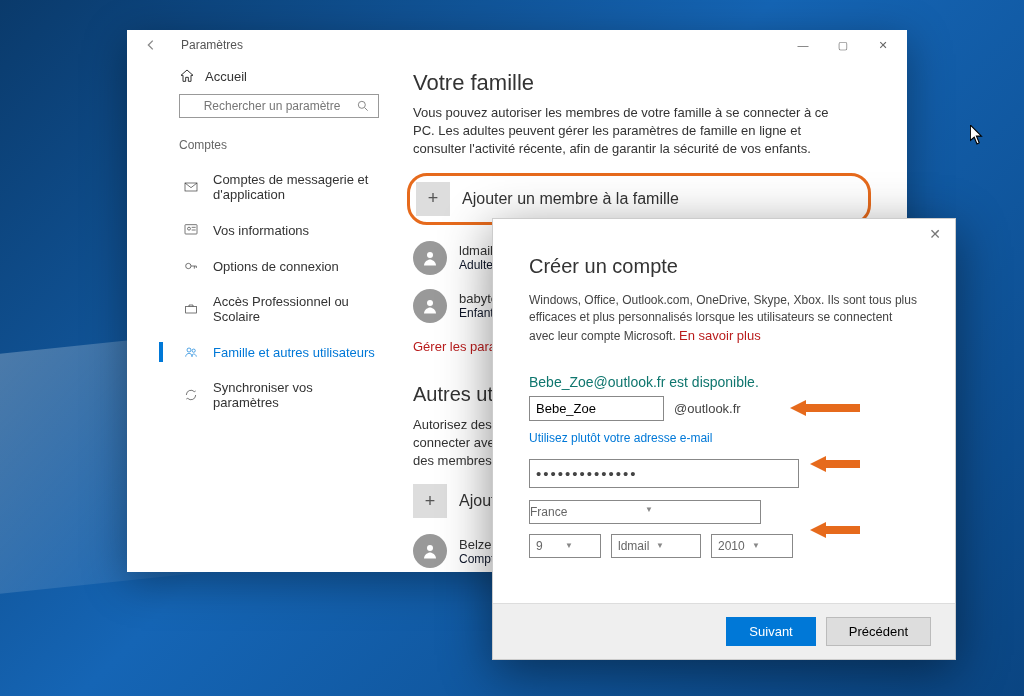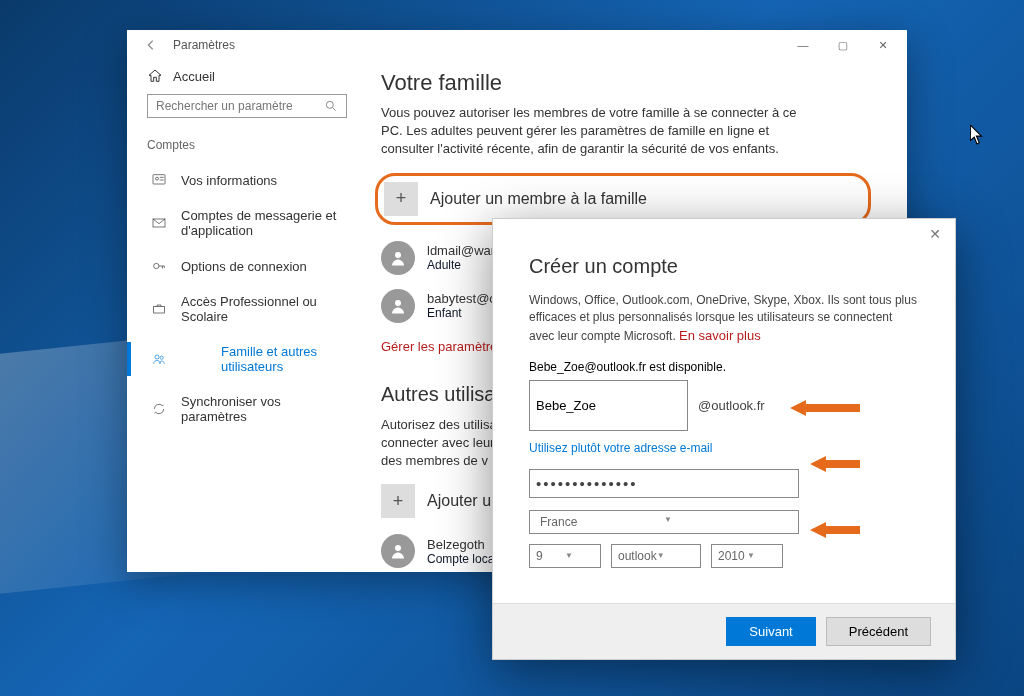--- a/index.html
+++ b/index.html
@@ -3,66 +3,66 @@
 <meta charset="utf-8">
 <style>
 * { box-sizing: border-box; margin: 0; padding: 0; font-family: "Segoe UI", Tahoma, sans-serif; }
 body { width: 1024px; height: 696px; background: linear-gradient(135deg, #0a3a6b 0%, #1565b5 45%, #0a4582 100%); position: relative; overflow: hidden; }
 body::before { content:""; position:absolute; left:0; right:0; top:300px; height:240px; background: linear-gradient(135deg, rgba(255,255,255,0.25), rgba(255,255,255,0) 40%); transform: skewY(-6deg); pointer-events:none;}
 .cursor { position:absolute; top:125px; left:970px; width:0;height:0; z-index:200;}
 .cursor svg { position:absolute; width:14px; height:20px; }
 .window { position:absolute; left:127px; top:30px; width:780px; height:542px; background:#fff; box-shadow:0 10px 40px rgba(0,0,0,.35); display:flex; flex-direction:column; }
 .titlebar { height:30px; display:flex; align-items:center; padding:0 4px 0 10px; color:#555; font-size:12px; }
 .tb-back { width:28px; height:28px; display:flex; align-items:center; justify-content:center; color:#888; }
-.tb-title { margin-left:8px; }
+.tb-title { margin-left:16px; }
 .tb-right { margin-left:auto; display:flex; }
 .tb-btn { width:40px; height:30px; display:flex; align-items:center; justify-content:center; color:#666; font-size:11px; }
-.content { flex:1; display:flex; overflow:hidden; }
+.content { flex:1; display:flex; overflow:hidden;padding-left:32px; }
 .sidebar { width:240px; padding:4px 20px 0 20px; font-size:13px; }
 .home { display:flex; align-items:center; margin:4px 0 10px 0; color:#333; }
 .home svg { margin-right:10px; }
 .search { display:flex; align-items:center; border:1px solid #999; padding:4px 8px; color:#777; font-size:12px; margin-bottom:12px; }
-.search span { flex:1; }
+.search span { flex:1;text-align:center; }
 .cat { color:#666; font-size:12px; margin: 20px 0 10px 0; }
 .navlist { list-style:none; }
 .navlist li { display:flex; align-items:center; padding:10px 0 10px 4px; color:#333; font-size:13px; position:relative;}
 .navlist li svg { margin-right:14px; flex:none;}
-.navlist li.active { color:#0078d7;gap:40px; }
+.navlist li.active { color:#0078d7; }
 .navlist li.active::before { content:""; position:absolute; left:-20px; top:8px; bottom:8px; width:4px; background:#0078d7;}
 .main { flex:1; padding:10px 36px 0 14px; color:#333; overflow:hidden;}
 .main h1 { font-size:22px; font-weight:400; margin-bottom:8px; }
 .main h2 { font-size:20px; font-weight:400; margin:28px 0 10px 0; }
 .main p { font-size:13px; line-height:1.4; margin-bottom:14px; max-width:420px; }
 .addbtn { display:flex; align-items:center; margin:10px 0 16px 0; }
 .addbtn .plus { width:34px; height:34px; background:#ddd; display:flex; align-items:center; justify-content:center; font-size:18px; color:#555; margin-right:12px; }
 .addbtn.highlighted { position:relative; border:3px solid #e66a1c; border-radius:20px; padding:6px 30px 6px 6px; margin-left:-6px;}
 .member { display:flex; align-items:center; margin-bottom:14px; }
 .member .avatar { width:34px; height:34px; border-radius:50%; background:#999; display:flex; align-items:center; justify-content:center; margin-right:12px; }
 .member .avatar svg { fill:#fff; }
 .member .mtxt { font-size:13px; }
 .member .mtxt .sub { color:#0f172a; font-size:12px; }
 .link { color:#b91c1c; font-size:13px; }
 
 .dialog { position:absolute; left:492px; top:218px; width:464px; height:442px; background:#fff; box-shadow:0 12px 48px rgba(0,0,0,.45); border:1px solid #ccc; display:flex; flex-direction:column; z-index:50;}
 .dlg-close { position:absolute; right:0; top:0; width:40px; height:30px; display:flex; align-items:center; justify-content:center; color:#777; font-size:14px;}
 .dlg-body { flex:1; padding:36px 36px 0 36px; font-size:12px; color:#444; }
 .dlg-body h2 { font-size:20px; font-weight:400; color:#333; margin-bottom:14px; }
 .dlg-body p { line-height:1.45; margin-bottom:8px;}
-.avail { color:#000000; margin:14px 0 6px 0; font-size:12px;}
+.avail { color:#0f766e; margin:28px 0 6px 0; font-size:14px;}
 .row-email { display:flex; align-items:center; margin-bottom:10px;}
-.row-email input { border:1px solid #888; padding:17px 6px; font-size:13px; width:159px; }
+.row-email input { border:1px solid #888; padding:4px 6px; font-size:13px; width:135px; }
 .row-email .domain { margin-left:10px; font-size:13px;}
 .linktxt { color:#0078d7; margin-bottom:14px; display:block;}
 .pw { border:1px solid #888; padding:5px 6px; width:270px; font-size:15px; letter-spacing:2px; margin-bottom:12px;}
-.country { border:1px solid #888; padding:4px 10px; width:270px; font-size:12px; color:#666; margin-bottom:10px; display:flex; align-items:flex-start;}
+.country { border:1px solid #888; padding:4px 0; width:232px; font-size:12px; color:#666; margin-bottom:10px; display:flex; align-items:flex-start;}
 .country span { flex:1; }
 .dob { display:flex; gap:10px; }
 .dob .sel { border:1px solid #888; padding:4px 6px; font-size:12px; color:#666; display:flex; align-items:center; }
 .dob .sel span { flex:1; }
-.dob .sel:nth-child(1){width:72px;} .dob .sel:nth-child(2){width:90px;} .dob .sel:nth-child(3){width:72px;}
+.dob .sel:nth-child(1){width:72px;} .dob .sel:nth-child(2){width:90px;} .dob .sel:nth-child(3){width:82px;}
 .chev { font-size:8px; color:#888; }
 .dlg-foot { height:56px; background:#efefef; border-top:1px solid #ddd; display:flex; align-items:center; justify-content:flex-end; padding:0 24px; gap:10px;}
 .btn { padding:6px 22px; font-size:13px; border:1px solid #bbb; background:#ddd;}
 .btn.primary { background:#0078d7; color:#fff; border-color:#0078d7;}
 .arrow { position:absolute; z-index:80;}
 .arrow svg { display:block; }
 </style>
 </head>
 <body>
 
@@ -92,33 +92,33 @@
         <span>Rechercher un paramètre</span>
         <svg width="14" height="14" viewBox="0 0 24 24">
             <circle cx="10" cy="10" r="6" stroke="#777" fill="none" stroke-width="1.5"></circle>
             <line x1="15" y1="15" x2="20" y2="20" stroke="#777" stroke-width="1.5"></line>
           </svg>
       </div>
       <div class="cat">Comptes</div>
       <ul class="navlist">
         <li>
           <svg width="16" height="16" viewBox="0 0 24 24">
+              <rect x="3" y="6" width="18" height="12" fill="none" stroke="#333"></rect>
+              <path d="M3 6l9 7 9-7" fill="none" stroke="#333"></path>
+            </svg>
+          <span>Comptes de messagerie et d'application</span>
+        </li>
+        <li>
+          <svg width="16" height="16" viewBox="0 0 24 24">
               <rect x="3" y="4" width="18" height="14" rx="1" fill="none" stroke="#333"></rect>
               <circle cx="9" cy="10" r="2.2" fill="none" stroke="#333"></circle>
               <line x1="13" y1="8" x2="19" y2="8" stroke="#333"></line>
               <line x1="13" y1="12" x2="19" y2="12" stroke="#333"></line>
             </svg>
           <span>Vos informations</span>
-        </li>
-        <li>
-          <svg width="16" height="16" viewBox="0 0 24 24">
-              <rect x="3" y="6" width="18" height="12" fill="none" stroke="#333"></rect>
-              <path d="M3 6l9 7 9-7" fill="none" stroke="#333"></path>
-            </svg>
-          <span>Comptes de messagerie et d'application</span>
         </li>
         <li>
           <svg width="16" height="16" viewBox="0 0 24 24">
               <circle cx="8" cy="12" r="4" fill="none" stroke="#333"></circle>
               <line x1="12" y1="12" x2="20" y2="12" stroke="#333"></line>
               <line x1="17" y1="12" x2="17" y2="16" stroke="#333"></line>
               <line x1="20" y1="12" x2="20" y2="15" stroke="#333"></line>
             </svg>
           <span>Options de connexion</span>
         </li>
@@ -222,21 +222,21 @@
     <div class="country">
         <span>France</span>
         <span class="chev">▼</span>
       </div>
     <div class="dob">
       <div class="sel">
           <span>9</span>
           <span class="chev">▼</span>
         </div>
       <div class="sel">
-          <span>outlook</span>
+          <span>ldmail</span>
           <span class="chev">▼</span>
         </div>
       <div class="sel">
           <span>2010</span>
           <span class="chev">▼</span>
         </div>
     </div>
   </div>
   <div class="dlg-foot">
     <button class="btn primary">Suivant</button>

